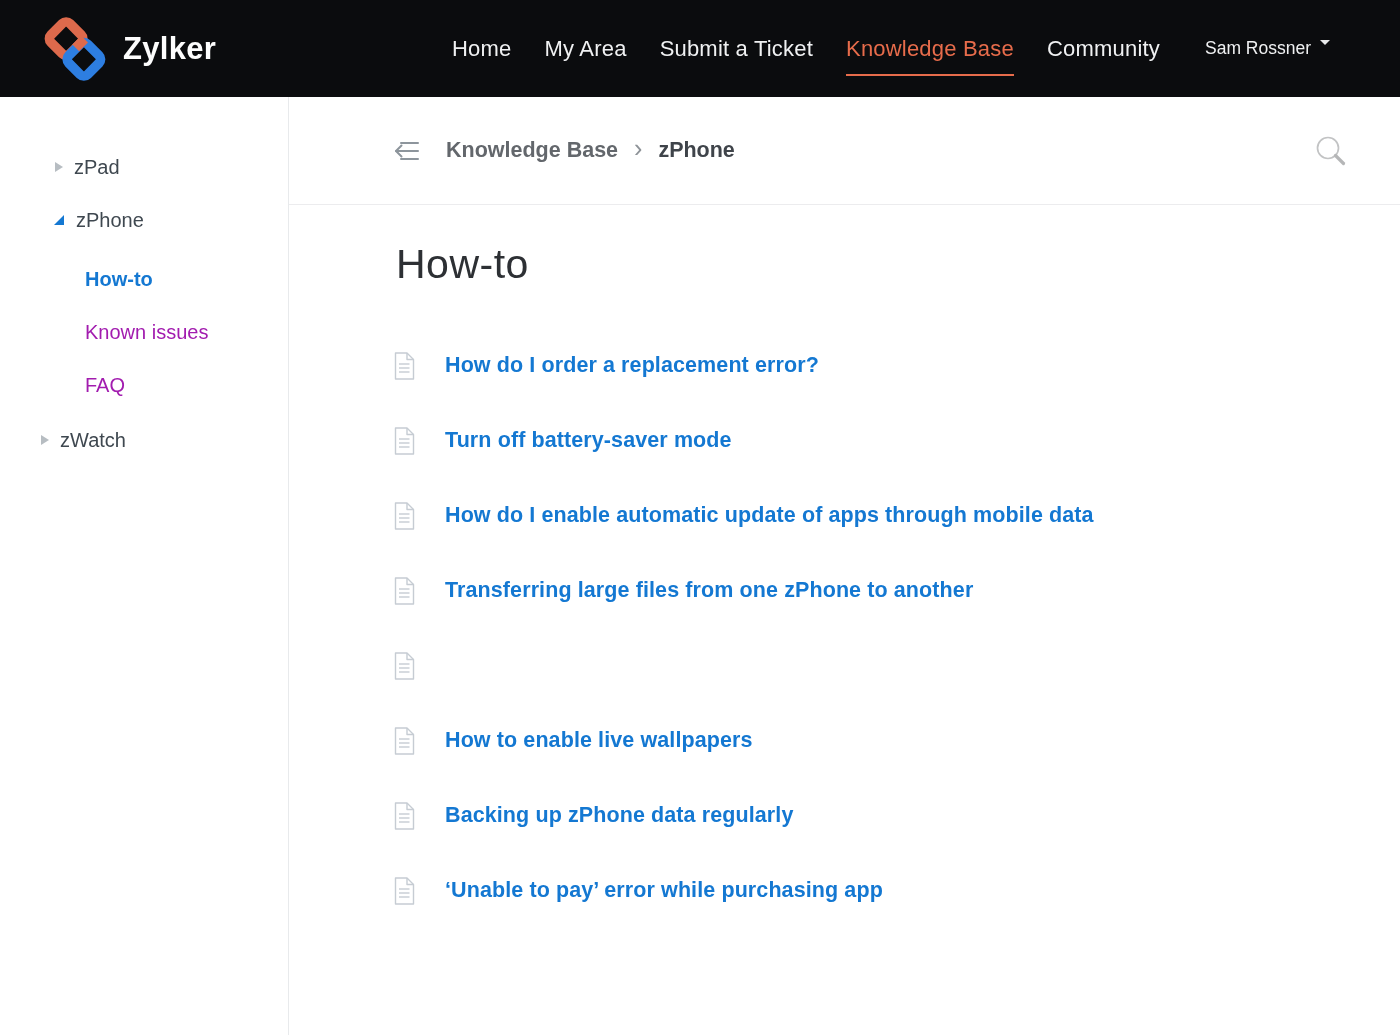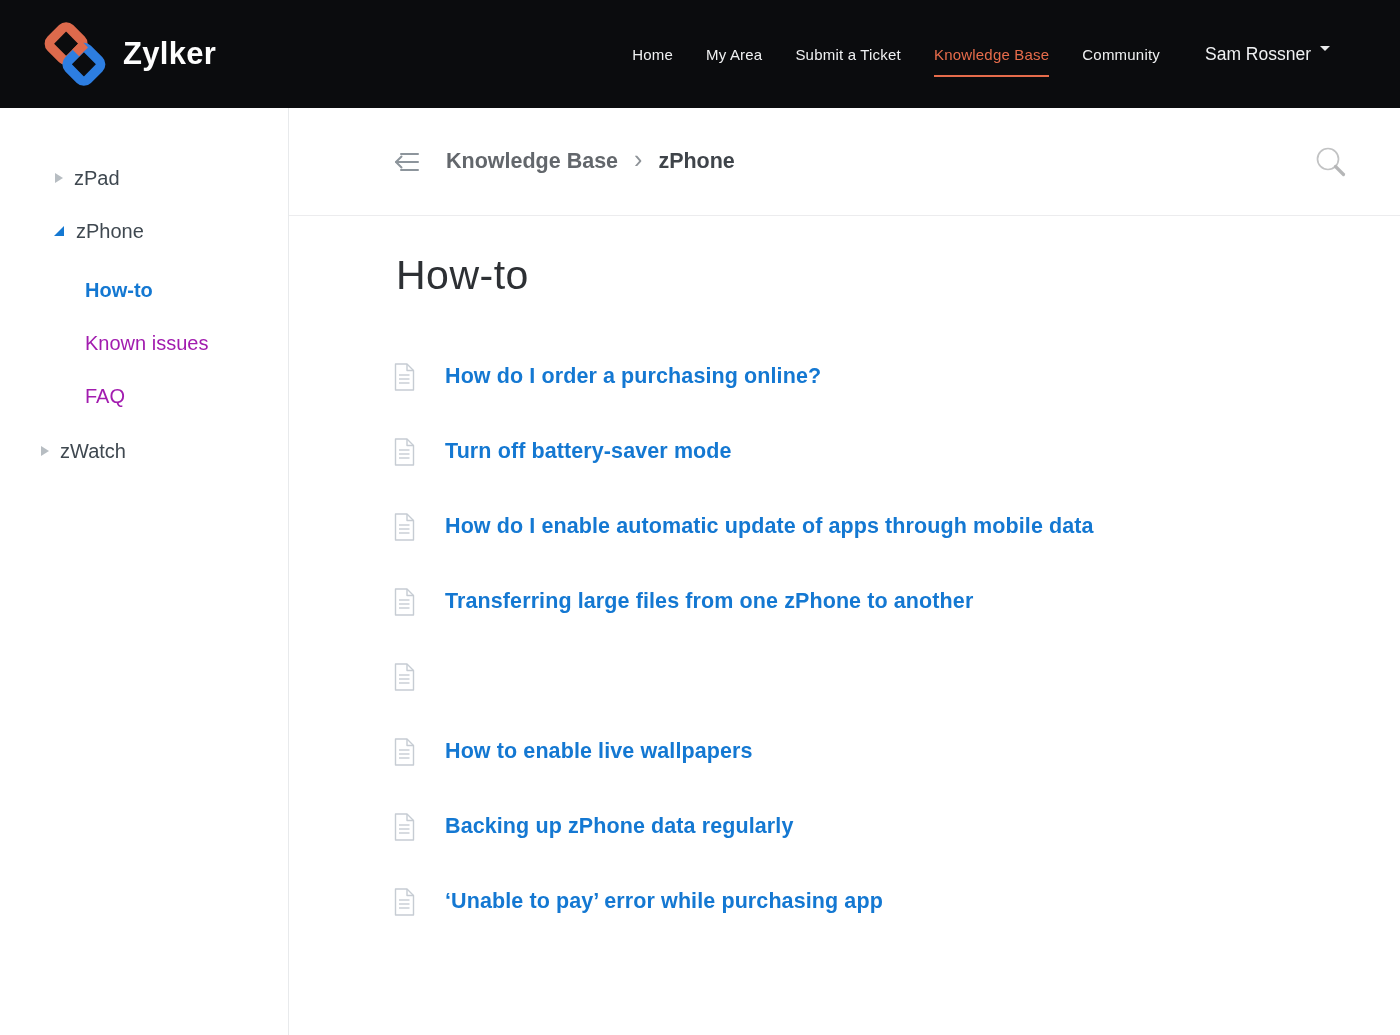--- a/index.html
+++ b/index.html
@@ -6,29 +6,29 @@
   html,body { margin:0; padding:0; }
   body {
     width:1400px; height:1035px; overflow:hidden;
     background:#ffffff;
     font-family:"Liberation Sans", sans-serif;
     -webkit-font-smoothing:antialiased;
   }
 
   
   .top-header {
-    height:108px; background:#0b0c0e;
+    height:97px; background:#0b0c0e;
     display:flex; align-items:center;
     padding:0 70px 0 38px;
   }
   .brand { display:flex; align-items:center; gap:11px; }
   .brand-name { color:#fdfdfd; font-size:31px; font-weight:700; letter-spacing:.3px; }
   .top-nav { margin-left:auto; display:flex; align-items:center; gap:33px; }
   .nav-item {
-    color:#f0f1f2; font-size:15px; letter-spacing:.2px;
+    color:#f0f1f2; font-size:22px; letter-spacing:.2px;
     cursor:pointer; position:relative; text-decoration:none; white-space:nowrap;
   }
   .nav-item.active { color:#e76c4b; }
   .nav-item.active::after {
     content:""; position:absolute; left:0; right:0; bottom:-14px;
     height:2px; background:#e76c4b;
   }
   .user-menu { display:flex; align-items:flex-start; gap:9px; cursor:pointer; margin-left:12px; }
   .user-name { color:#f0f1f2; font-size:17.5px; }
   .caret-down {
@@ -163,21 +163,21 @@
       <li>
         <svg class="doc-icon" width="23" height="28" viewBox="0 0 23 28">
           <path d="M2.5 1 H14 L20.5 7.5 V27 H2.5 Z" fill="#ffffff" stroke="#c6ccd3" stroke-width="1.4" stroke-linejoin="round"></path>
           <path d="M14 1 V7.5 H20.5" fill="none" stroke="#c6ccd3" stroke-width="1.4" stroke-linejoin="round"></path>
           <g stroke="#c6ccd3" stroke-width="1.4">
               <path d="M6 12 H16.5"></path>
               <path d="M6 16 H16.5"></path>
               <path d="M6 20 H16.5"></path>
             </g>
         </svg>
-        <a class="article-link">How do I order a purchasing online?</a>
+        <a class="article-link">How do I order a replacement error?</a>
       </li>
       <li>
         <svg class="doc-icon" width="23" height="28" viewBox="0 0 23 28">
           <path d="M2.5 1 H14 L20.5 7.5 V27 H2.5 Z" fill="#ffffff" stroke="#c6ccd3" stroke-width="1.4" stroke-linejoin="round"></path>
           <path d="M14 1 V7.5 H20.5" fill="none" stroke="#c6ccd3" stroke-width="1.4" stroke-linejoin="round"></path>
           <g stroke="#c6ccd3" stroke-width="1.4">
               <path d="M6 12 H16.5"></path>
               <path d="M6 16 H16.5"></path>
               <path d="M6 20 H16.5"></path>
             </g>

